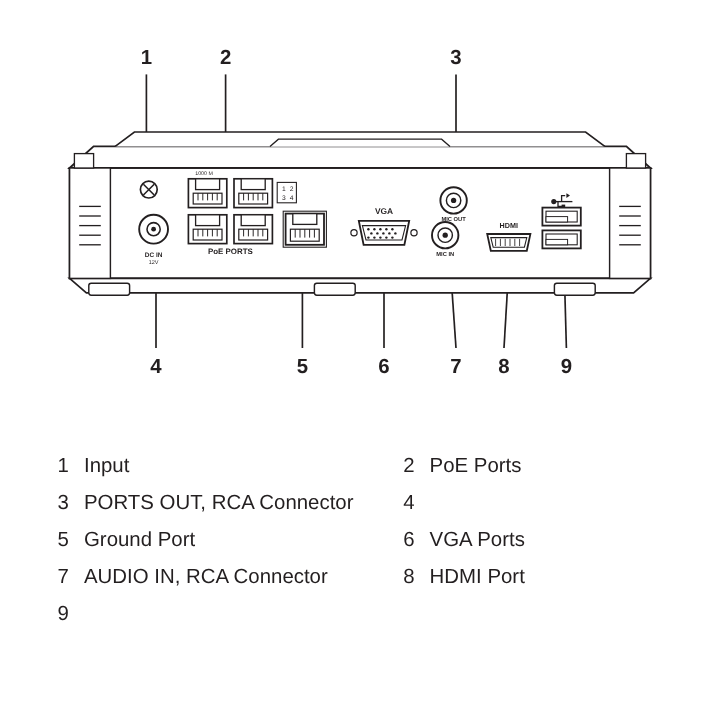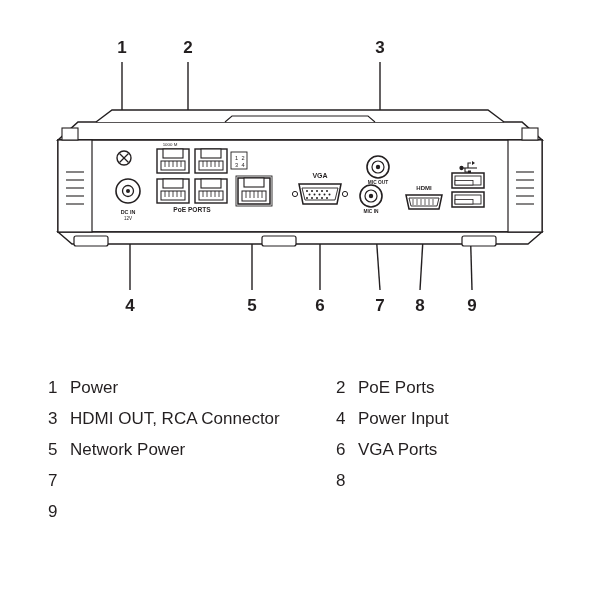--- a/index.html
+++ b/index.html
@@ -311,56 +311,57 @@
   <div class="callout-num" style="left:370px; top:296px;">7</div>
   <div class="callout-num" style="left:410px; top:296px;">8</div>
   <div class="callout-num" style="left:462px; top:296px;">9</div>
 </div>
 
 <div id="legend">
 
   <div class="legend-row">
     <div class="legend-cell col1">
       <span class="legend-index">1</span>
-      <span class="legend-label">Power</span>
+      <span class="legend-label">Input</span>
     </div>
     <div class="legend-cell col2">
       <span class="legend-index">2</span>
       <span class="legend-label">PoE Ports</span>
     </div>
   </div>
 
   <div class="legend-row">
     <div class="legend-cell col1">
       <span class="legend-index">3</span>
-      <span class="legend-label">HDMI OUT, RCA Connector</span>
+      <span class="legend-label">PORTS OUT, RCA Connector</span>
     </div>
     <div class="legend-cell col2">
       <span class="legend-index">4</span>
-      <span class="legend-label">Power Input</span>
     </div>
   </div>
 
   <div class="legend-row">
     <div class="legend-cell col1">
       <span class="legend-index">5</span>
-      <span class="legend-label">Network Power</span>
+      <span class="legend-label">Ground Port</span>
     </div>
     <div class="legend-cell col2">
       <span class="legend-index">6</span>
       <span class="legend-label">VGA Ports</span>
     </div>
   </div>
 
   <div class="legend-row">
     <div class="legend-cell col1">
       <span class="legend-index">7</span>
+      <span class="legend-label">AUDIO IN, RCA Connector</span>
     </div>
     <div class="legend-cell col2">
       <span class="legend-index">8</span>
+      <span class="legend-label">HDMI Port</span>
     </div>
   </div>
 
   <div class="legend-row">
     <div class="legend-cell col1">
       <span class="legend-index">9</span>
     </div>
     <div class="legend-cell col2 empty-cell">
       <span class="legend-index"></span>
       <span class="legend-label"></span>

